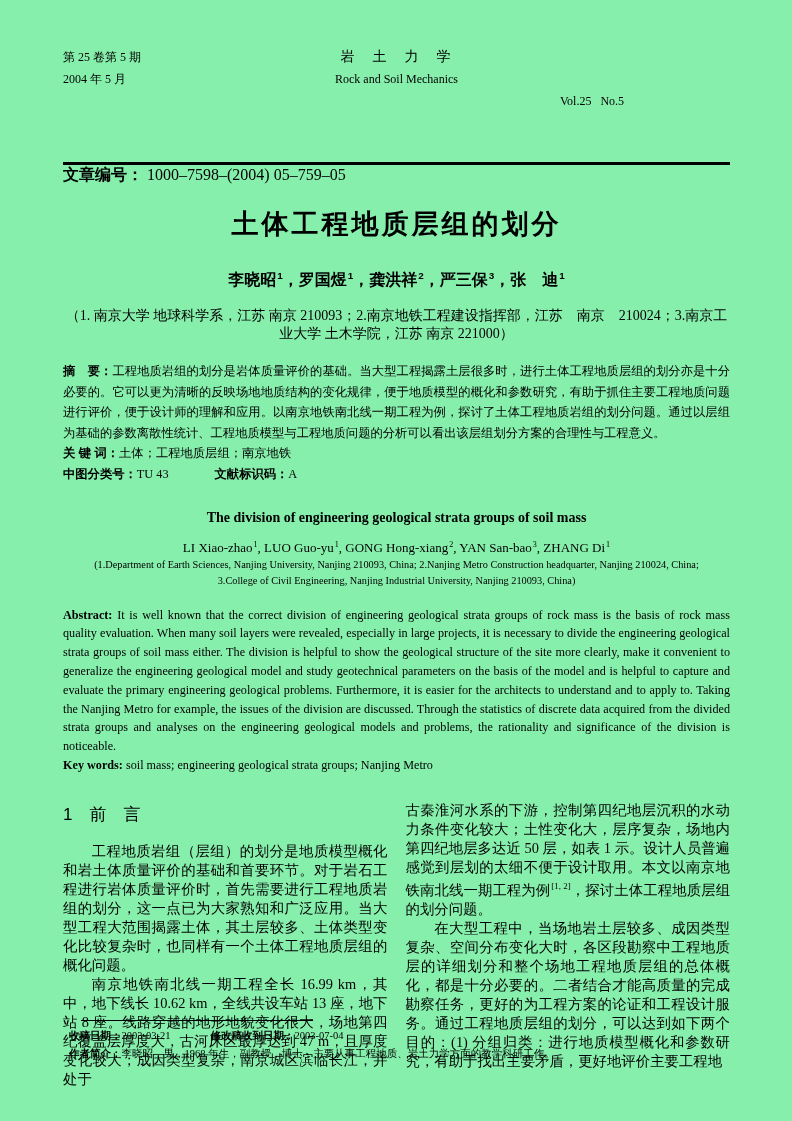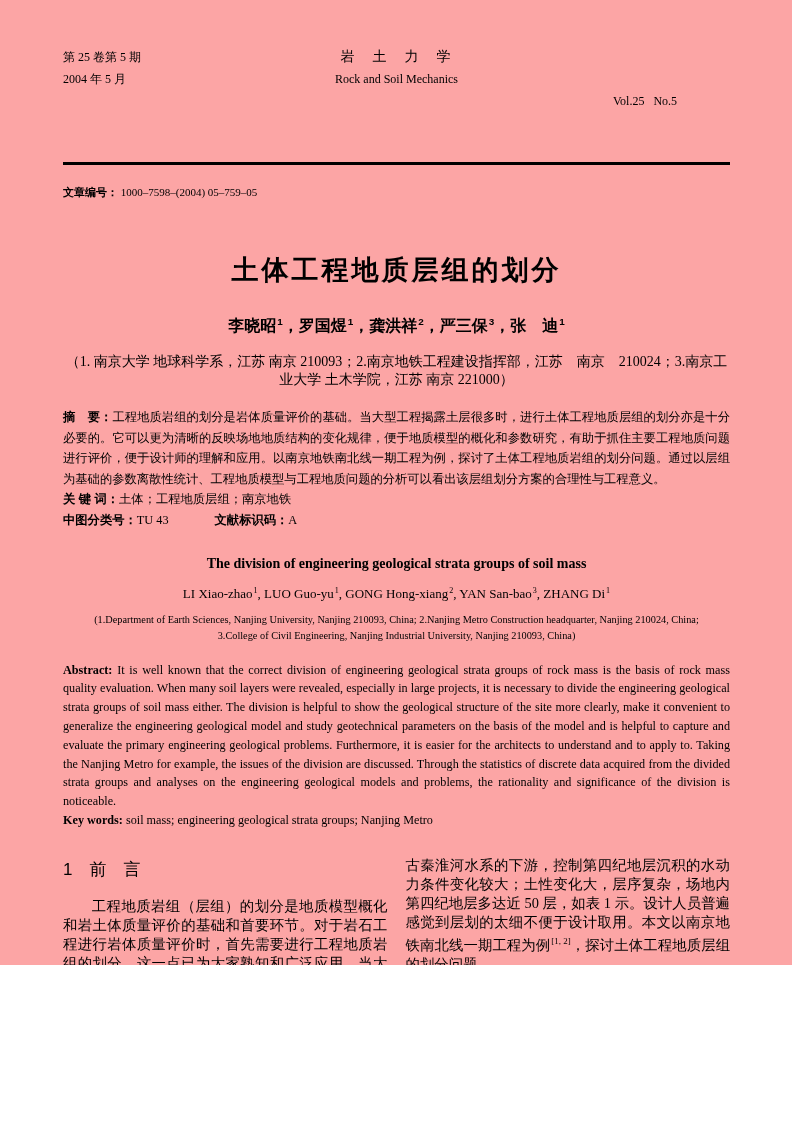--- a/index.html
+++ b/index.html
@@ -1,49 +1,49 @@
 <!DOCTYPE html>
 <html><head>
 <meta charset="utf-8">
 <style>
   html,body{margin:0;padding:0;background:#fff;}
-  .page{position:relative;width:792px;height:965px;background:#fca5a5;overflow:hidden;
+  .page{position:relative;width:792px;height:1121px;background:#86efac;overflow:hidden;
         font-family:"Liberation Serif",serif;color:#000;}
   .content{position:absolute;left:63px;top:0;width:667px;}
 
   
   .jheader{display:flex;margin-top:46px;font-size:12px;line-height:22px;}
   .jh-left{width:170px;text-align:left;}
   .jh-center{flex:1;text-align:center;}
-  .jh-right{width:170px;text-align:center;white-space:pre;}
+  .jh-right{width:170px;text-align:left;white-space:pre;}
   .jtitle-cn{font-size:14px;letter-spacing:2px;}
   .rule{border-top:3px solid #000;margin-top:6px;}
 
   
-  .artnum{margin-top:20px;font-size:11px;}
+  .artnum{font-size:16px;}
   .hei{font-family:"Liberation Sans",sans-serif;font-weight:bold;}
 
   
-  .title-cn{margin-top:52px;text-align:center;font-family:"Liberation Sans",sans-serif;
+  .title-cn{margin-top:20px;text-align:center;font-family:"Liberation Sans",sans-serif;
             font-weight:bold;font-size:27px;letter-spacing:3px;}
   .authors-cn{margin-top:28px;text-align:center;font-weight:bold;font-size:16px;
               font-family:"Liberation Sans",sans-serif;}
   .affil-cn{margin-top:16px;text-align:center;font-size:14px;}
 
   sup{font-size:0.62em;vertical-align:super;margin-left:1px;}
 
   
   .abs-cn{margin-top:18px;font-size:12.3px;line-height:20.5px;text-align:justify;}
   .kw-cn,.clc-line{font-size:12.3px;line-height:20.5px;}
   .clc-gap{display:inline-block;width:46px;}
 
   
   .title-en{margin-top:26px;text-align:center;font-weight:bold;font-size:14px;}
   .authors-en{margin-top:14px;text-align:center;font-size:13px;}
-  .affil-en{margin-top:9px;text-align:center;font-size:10.3px;line-height:16.5px;}
+  .affil-en{text-align:center;font-size:10.3px;line-height:16.5px;}
   .abs-en{margin-top:16px;font-size:12.2px;line-height:18.8px;text-align:justify;}
   .kw-en{font-size:12.2px;line-height:18.8px;}
 
   
   .columns{display:flex;gap:18px;margin-top:26px;}
   .col{width:324.5px;}
   .sec-head{font-family:"Liberation Sans",sans-serif;font-size:17px;font-weight:normal;
             margin:2px 0 16px 0;}
   .col p{margin:0;font-size:14.4px;line-height:19px;text-align:justify;}
   .p-indent{text-indent:2em;}

